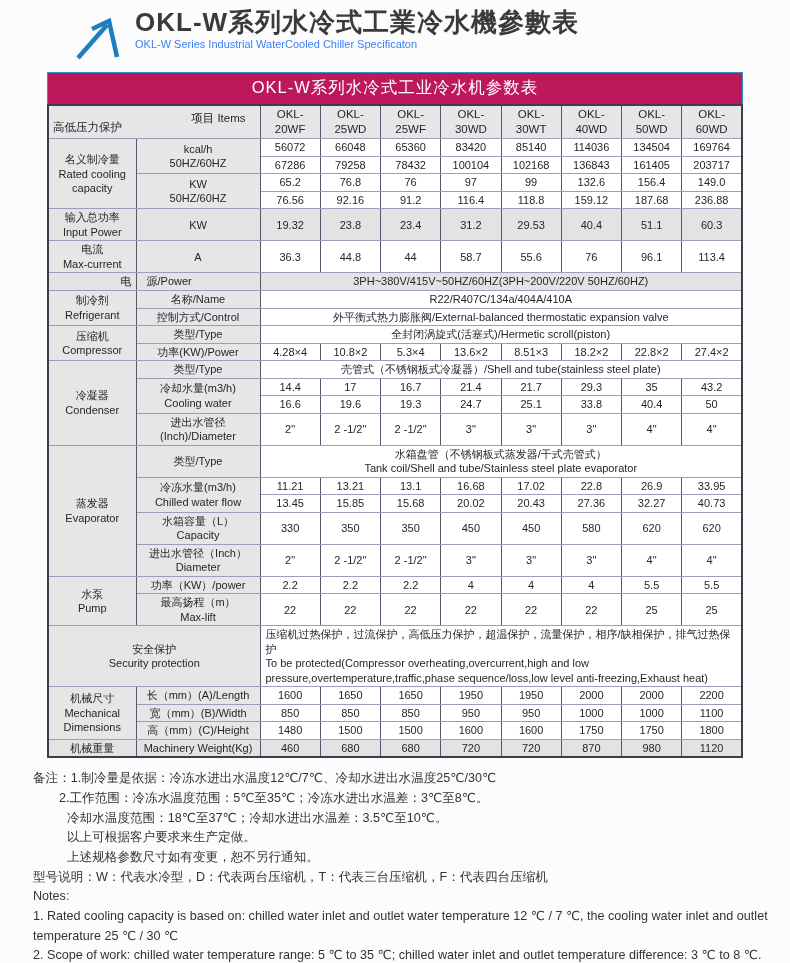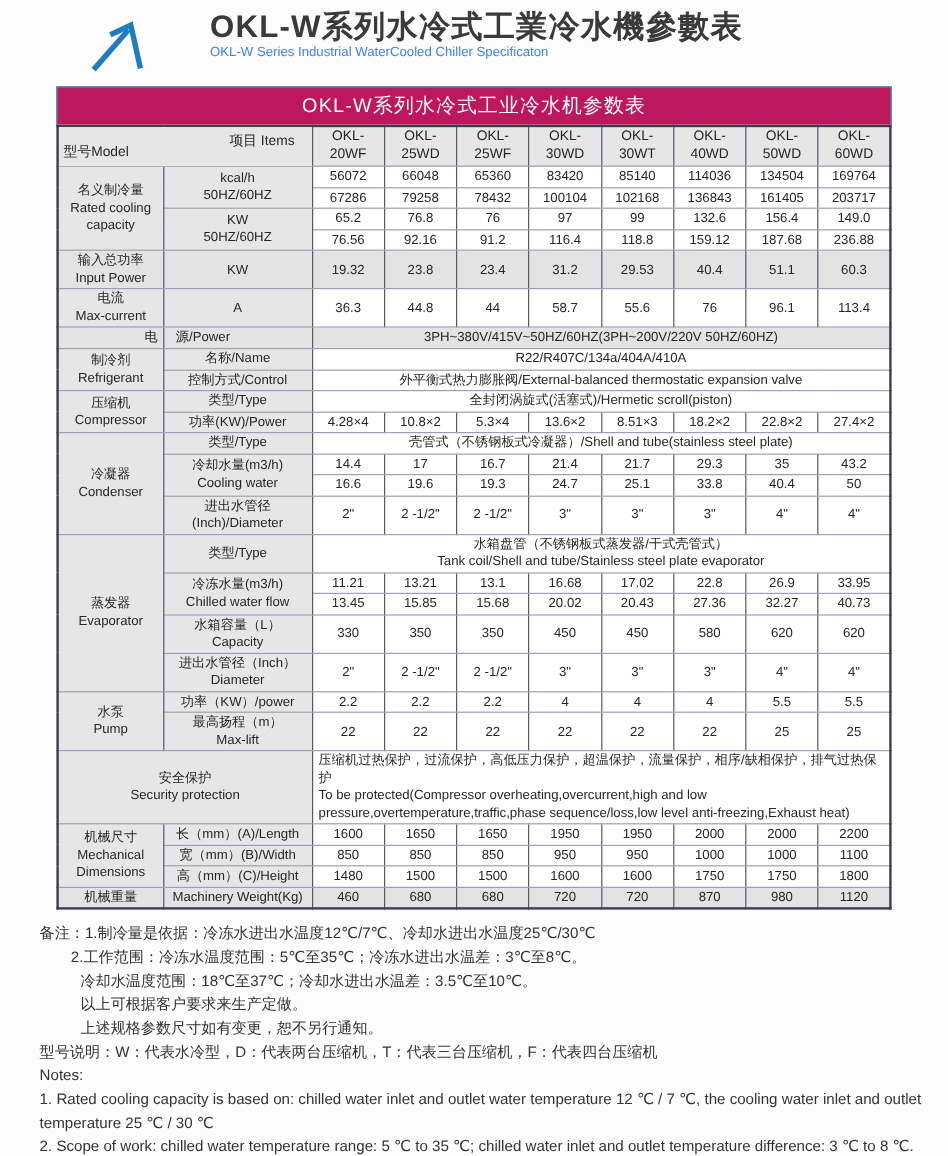--- a/index.html
+++ b/index.html
@@ -5,21 +5,21 @@
   html,body{margin:0;padding:0;}
   body{
     width:790px;height:963px;overflow:hidden;
     background:#fcfcfc;color:#2e2e2e;
     font-family:"Liberation Sans","DejaVu Sans",sans-serif;
     -webkit-font-smoothing:antialiased;
   }
   .page{padding:4px 47px 0 47px;}
 
   
-  .hdr{display:flex;align-items:flex-start;margin:4px 0 10px 24px;gap:40px;}
+  .hdr{display:flex;align-items:flex-start;margin:4px 0 10px 24px;}
   .logo{width:56px;height:54px;flex:0 0 auto;margin-right:8px;}
   .titles{line-height:1.12;}
   .title-zh{font-size:26px;font-weight:600;color:#3a3a3a;letter-spacing:1px;}
   .title-en{font-size:11px;font-weight:400;color:#3b82f6;margin-top:1px;}
 
   
   .banner{
     background:#be185d;color:#ffffff;text-align:center;
     font-size:16.5px;font-weight:500;letter-spacing:1px;
     padding:4px 0 5px 0;border:1px solid #2a96c8;border-bottom:none;
@@ -88,21 +88,21 @@
         <col>
         <col>
         <col>
         <col>
         <col>
         <col>
         <col>
     </colgroup>
     <tbody>
         <tr class="head">
-          <td colspan="2" class="diag"><span class="diag-b">型号Model</span><span class="diag-t">项目 Items</span></td>
+          <td colspan="2" class="diag"><span class="diag-b">高低压力保护</span><span class="diag-t">项目 Items</span></td>
           <td>OKL-
 20WF</td>
           <td>OKL-
 25WD</td>
           <td>OKL-
 25WF</td>
           <td>OKL-
 30WD</td>
           <td>OKL-
 30WT</td>

